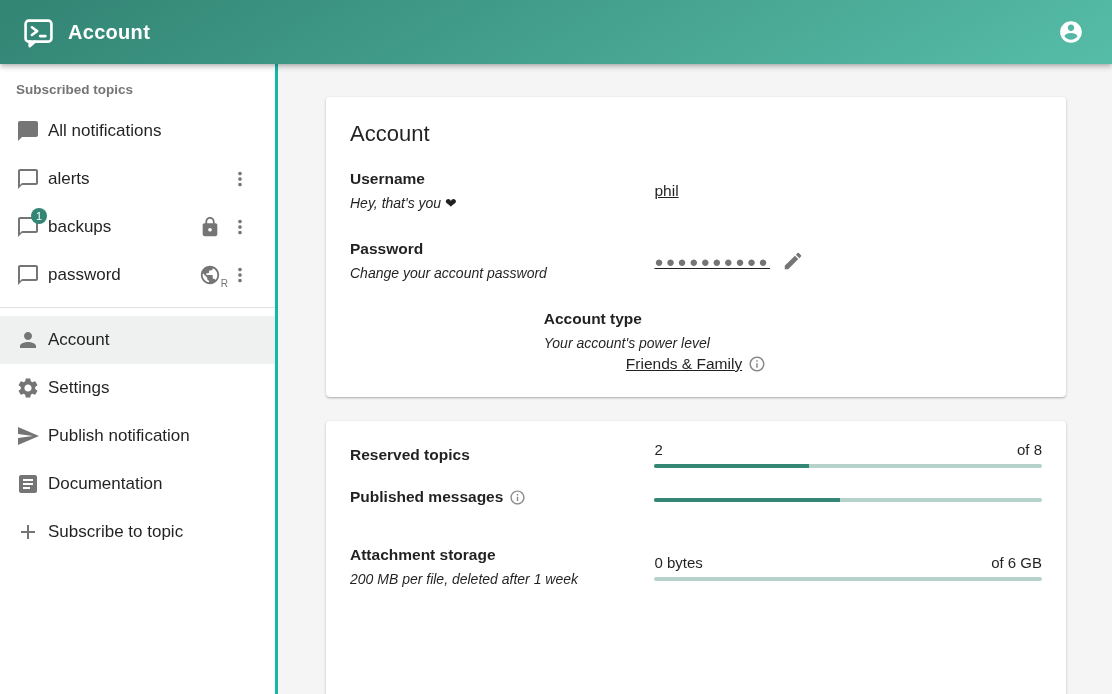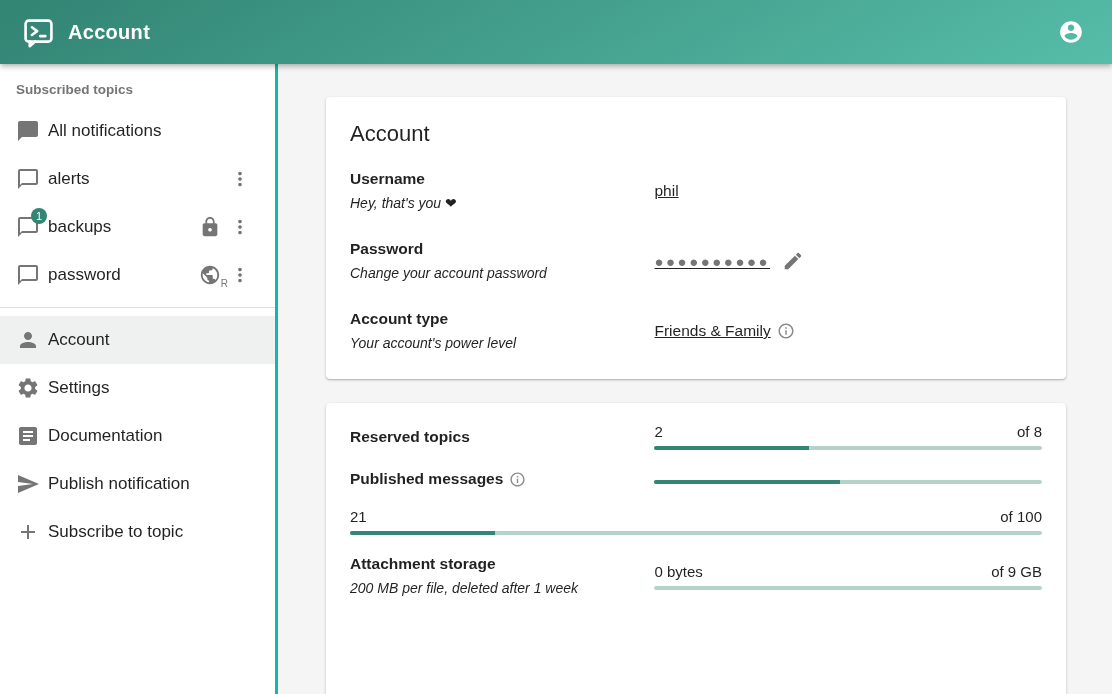--- a/index.html
+++ b/index.html
@@ -35,21 +35,21 @@
   .globe-r { position:absolute; right:-7px; bottom:-3px; font-size:10px; color:#757575; font-weight:400; }
 
   
   .card { width:740px; background:#fff; border-radius:4px; padding:20px 24px 24px;
     box-shadow:0 1px 3px rgba(0,0,0,.2),0 1px 1px rgba(0,0,0,.12); }
   .card-title { font-size:22px; font-weight:400; color:rgba(0,0,0,.87); margin:4px 0 20px; }
   .card + .card { margin-top:24px; }
   #usage-card { min-height:330px; }
 
   .pref-row { display:flex; align-items:center; margin-bottom:22px; }
-  .pref-row:last-child { margin-bottom:0; }
+  .pref-row:last-child { margin-bottom:0;flex-direction:column; }
   .pref-left { width:44%; flex:0 0 auto; padding-right:12px; }
   .pref-right { flex:1;text-decoration:underline; }
   .pref-label { font-size:15.5px; font-weight:700; line-height:24px; }
   .pref-sub { font-size:14px; font-style:italic; line-height:24px; color:rgba(0,0,0,.87); display:block; }
   .pref-value { font-size:15.5px; display:flex; align-items:center; }
   .dots { color:#757575; font-size:15px; letter-spacing:2.5px; }
   .info-ic { display:inline-flex; vertical-align:-4px; margin-left:6px; cursor:pointer; }
 
   
   .usage-row { display:flex; align-items:center; margin-bottom:17px; }
@@ -162,32 +162,32 @@
           <span class="ic">
             <svg viewBox="0 0 24 24" width="24" height="24" fill="#757575">
               <path d="M19.14 12.94c.04-.3.06-.61.06-.94 0-.32-.02-.64-.07-.94l2.03-1.58c.18-.14.23-.41.12-.61l-1.92-3.32c-.12-.22-.37-.29-.59-.22l-2.39.96c-.5-.38-1.03-.7-1.62-.94l-.36-2.54c-.04-.24-.24-.41-.48-.41h-3.84c-.24 0-.43.17-.47.41l-.36 2.54c-.59.24-1.13.57-1.62.94l-2.39-.96c-.22-.08-.47 0-.59.22L2.74 8.87c-.12.21-.08.47.12.61l2.03 1.58c-.05.3-.09.63-.09.94s.02.64.07.94l-2.03 1.58c-.18.14-.23.41-.12.61l1.92 3.32c.12.22.37.29.59.22l2.39-.96c.5.38 1.03.7 1.62.94l.36 2.54c.05.24.24.41.48.41h3.84c.24 0 .44-.17.47-.41l.36-2.54c.59-.24 1.13-.56 1.62-.94l2.39.96c.22.08.47 0 .59-.22l1.92-3.32c.12-.22.07-.47-.12-.61l-2.01-1.58zM12 15.6c-1.98 0-3.6-1.62-3.6-3.6s1.62-3.6 3.6-3.6 3.6 1.62 3.6 3.6-1.62 3.6-3.6 3.6z"></path>
             </svg>
           </span>
           <span class="lbl">Settings</span>
         </div>
         <div class="nav-item">
           <span class="ic">
             <svg viewBox="0 0 24 24" width="24" height="24" fill="#757575">
+              <path d="M2.01 21L23 12 2.01 3 2 10l15 2-15 2z"></path>
+            </svg>
+          </span>
+          <span class="lbl">Publish notification</span>
+        </div>
+        <div class="nav-item">
+          <span class="ic">
+            <svg viewBox="0 0 24 24" width="24" height="24" fill="#757575">
               <path d="M19 3H5c-1.1 0-2 .9-2 2v14c0 1.1.9 2 2 2h14c1.1 0 2-.9 2-2V5c0-1.1-.9-2-2-2zm-5 14H7v-2h7v2zm3-4H7v-2h10v2zm0-4H7V7h10v2z"></path>
             </svg>
           </span>
           <span class="lbl">Documentation</span>
-        </div>
-        <div class="nav-item">
-          <span class="ic">
-            <svg viewBox="0 0 24 24" width="24" height="24" fill="#757575">
-              <path d="M2.01 21L23 12 2.01 3 2 10l15 2-15 2z"></path>
-            </svg>
-          </span>
-          <span class="lbl">Publish notification</span>
         </div>
         <div class="nav-item">
           <span class="ic">
             <svg viewBox="0 0 24 24" width="24" height="24" fill="#757575">
               <path d="M19 13h-6v6h-2v-6H5v-2h6V5h2v6h6v2z"></path>
             </svg>
           </span>
           <span class="lbl">Subscribe to topic</span>
         </div>
       </div>
@@ -267,39 +267,30 @@
                   </svg>
                 </span></div>
             </div>
             <div class="usage-right">
               <div class="meter-track">
                 <div class="meter-fill" style="width: 48%;"></div>
               </div>
             </div>
           </div>
           <div class="usage-row">
-            <div class="usage-right">
-              <div class="meter-line">
-                <span>21</span>
-                <span>of 100</span>
-              </div>
-              <div class="meter-track">
-                <div class="meter-fill" style="width: 21%;"></div>
-              </div>
-            </div>
           </div>
           <div class="usage-row">
             <div class="pref-left">
               <div class="pref-label"><span>Attachment storage</span></div>
               <em class="pref-sub">200 MB per file, deleted after 1 week</em>
             </div>
             <div class="usage-right">
               <div class="meter-line">
                 <span>0 bytes</span>
-                <span>of 9 GB</span>
+                <span>of 6 GB</span>
               </div>
               <div class="meter-track">
                 <div class="meter-fill" style="width: 0%;"></div>
               </div>
             </div>
           </div>
         </div>
     </div>
   </div>
 </div>

